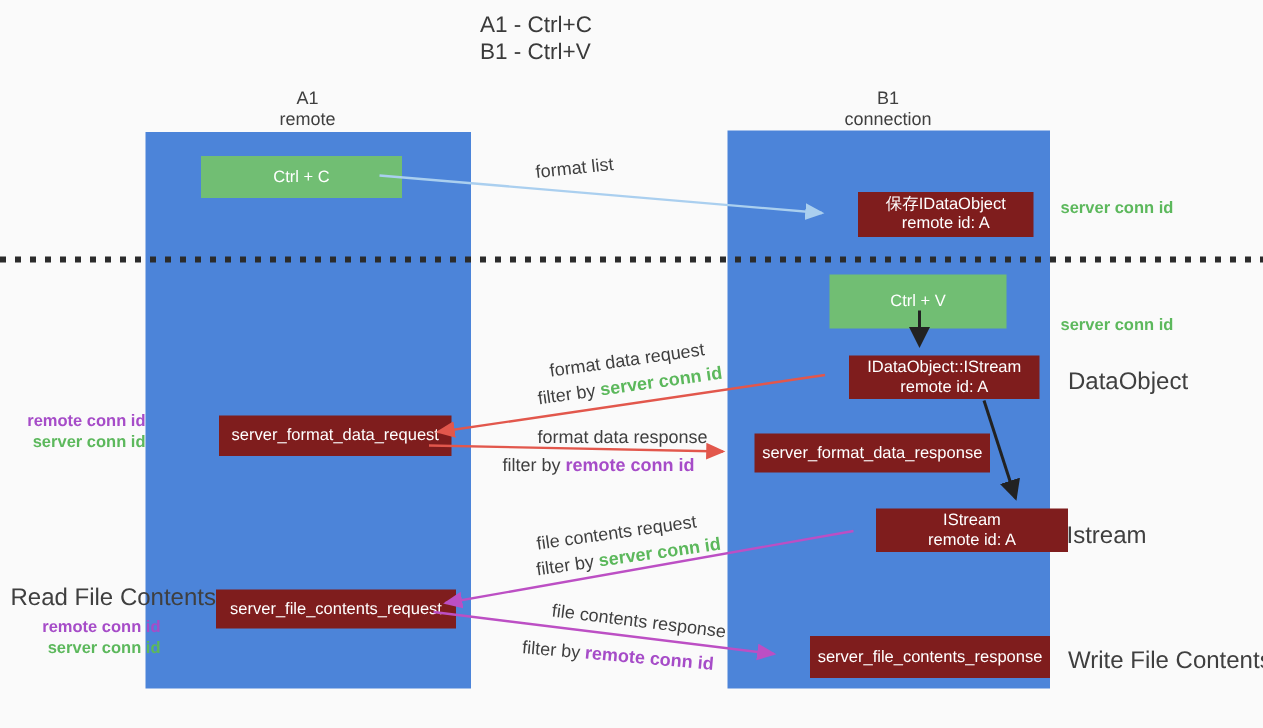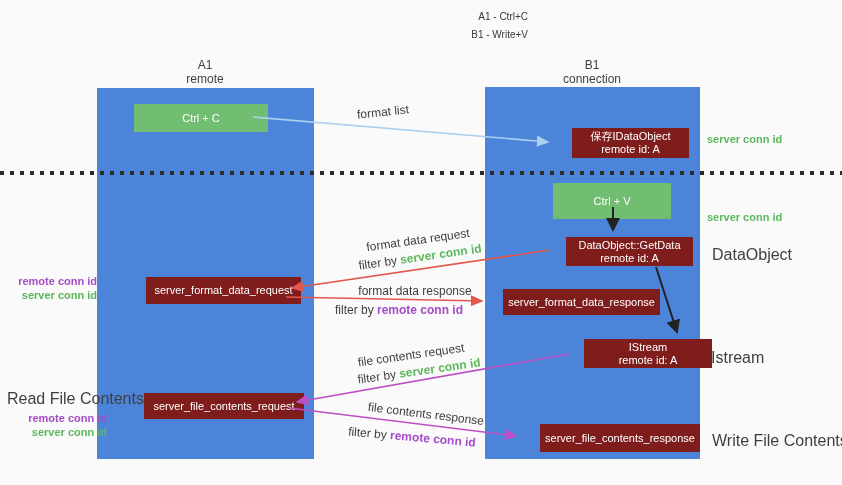--- a/index.html
+++ b/index.html
@@ -5,22 +5,22 @@
   html,body{margin:0;padding:0;}
   body{
     width:842px;height:485px;position:relative;overflow:hidden;
     background:#fafafa;
     font-family:"Liberation Sans", sans-serif;
     color:#3f3f3f;
   }
   .abs{position:absolute;}
   .lane{background:#4C84D9;position:absolute;}
   .title{
-    left:338px;top:8px;width:190px;text-align:right;
-    font-size:10px;line-height:18px;color:#3a3a3a;
+    left:320px;top:8px;width:190px;text-align:left;
+    font-size:15px;line-height:18px;color:#3a3a3a;
   }
   .col-header{
     width:130px;text-align:center;font-size:12px;line-height:14px;color:#3f3f3f;
   }
   .node{
     position:absolute;display:flex;align-items:center;justify-content:center;
     flex-direction:column;color:#ffffff;font-size:11px;line-height:13px;
     text-align:center;box-sizing:border-box;
   }
   .green{background:#71BE73;}
@@ -40,21 +40,21 @@
   .left-pair{position:absolute;text-align:right;font-size:11px;font-weight:bold;line-height:14px;}
   .left-pair .r{color:#A64CC8;}
   .left-pair .s{color:#5CB85C;}
   svg.overlay{position:absolute;left:0;top:0;pointer-events:none;}
 </style>
 </head>
 <body>
 
 <div class="abs title">
   <div>A1 - Ctrl+C</div>
-  <div>B1 - Write+V</div>
+  <div>B1 - Ctrl+V</div>
 </div>
 
 <div class="abs col-header" style="left:140px;top:58px;">
   <div>A1</div>
   <div>remote</div>
 </div>
 <div class="abs col-header" style="left:527px;top:58px;">
   <div>B1</div>
   <div>connection</div>
 </div>
@@ -71,21 +71,21 @@
 <div class="node orange" style="left:556px;top:128px;width:117px;height:30px;">
   <div>保存IDataObject</div>
   <div>remote id: A</div>
 </div>
 
 <div class="node green" style="left:553px;top:183px;width:118px;height:36px;">
   <div>Ctrl + V</div>
 </div>
 
 <div class="node orange" style="left:550px;top:237px;width:127px;height:29px;">
-  <div>DataObject::GetData</div>
+  <div>IDataObject::IStream</div>
   <div>remote id: A</div>
 </div>
 
 <div class="node orange" style="left:130px;top:277px;width:155px;height:27px;">
   <div>server_format_data_request</div>
 </div>
 
 <div class="node orange" style="left:487px;top:289px;width:157px;height:26px;">
   <div>server_format_data_response</div>
 </div>

